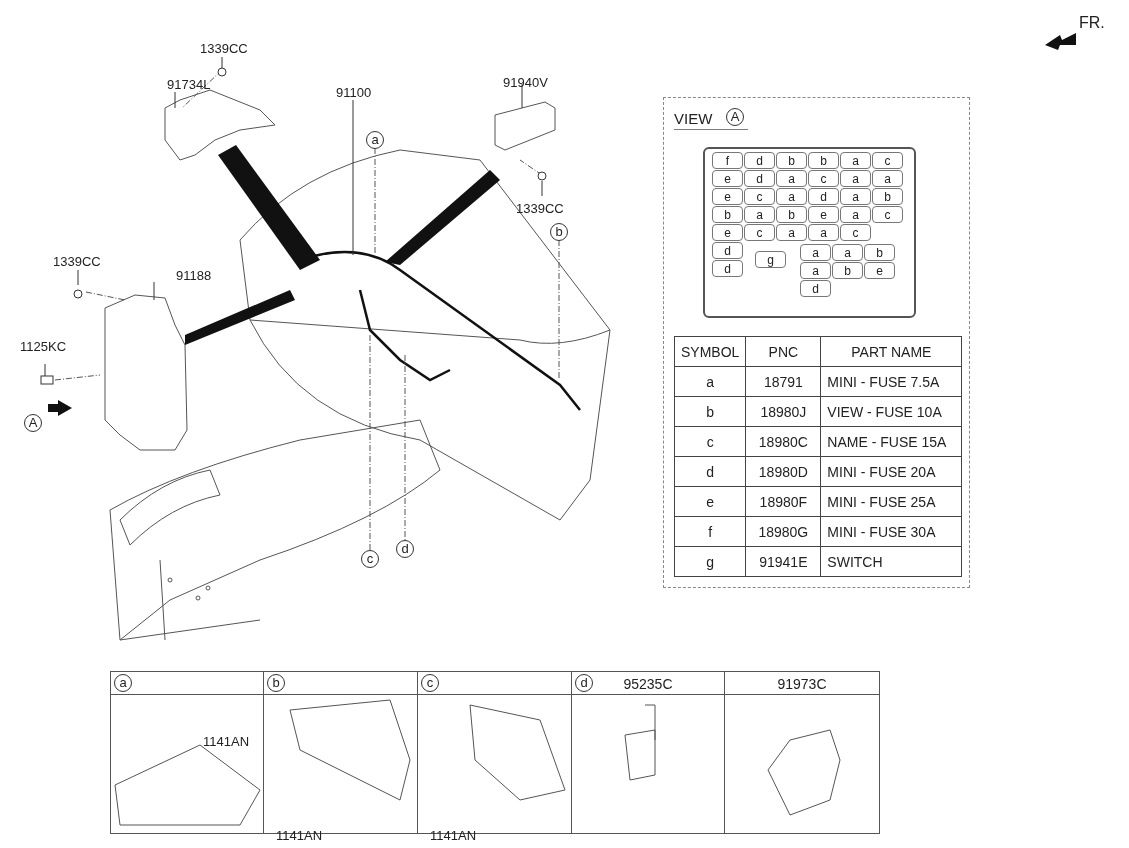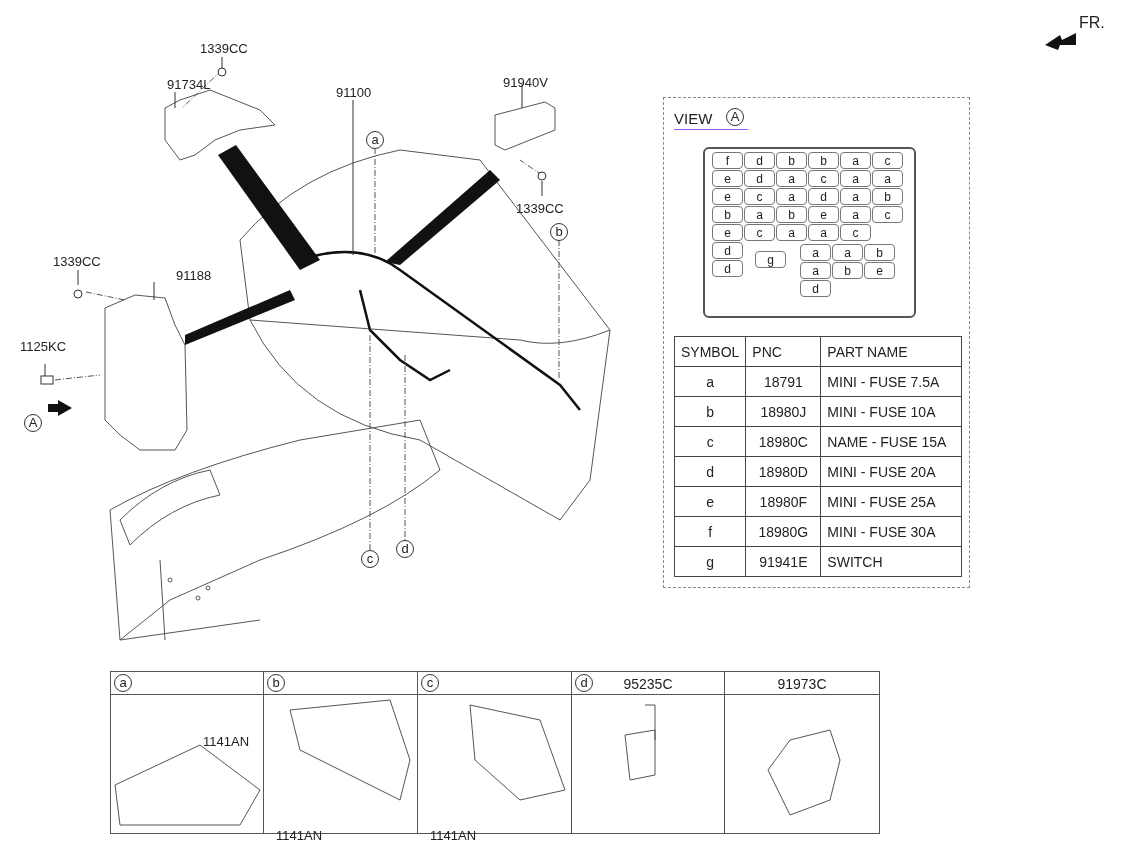--- a/index.html
+++ b/index.html
@@ -8,21 +8,21 @@
   .circ{position:absolute;width:16px;height:16px;border:1px solid #333;border-radius:50%;font-size:13px;text-align:center;line-height:15px;background:#fff;}
   svg{position:absolute;left:0;top:0;}
   
   #viewA{position:absolute;left:663px;top:97px;width:307px;height:491px;border:1px dashed #888;box-sizing:border-box;}
   #viewA-title{position:absolute;left:10px;top:12px;font-size:15px;border-bottom:1px solid #8b5cf6;padding-bottom:2px;width:74px;}
   #viewA-title .circ{left:52px;top:-2px;}
   #fusebox{position:absolute;left:39px;top:49px;width:213px;height:171px;border:2px solid #555;border-radius:6px;box-sizing:border-box;}
   .fuse{position:absolute;width:31px;height:17px;border:1px solid #777;border-radius:4px;font-size:12px;text-align:center;line-height:17px;box-sizing:border-box;background:#fff;}
   #parts-table{position:absolute;left:10px;top:238px;border-collapse:collapse;font-size:14px;}
   #parts-table th,#parts-table td{border:1px solid #444;height:29px;padding:0 6px;font-weight:normal;}
-  #parts-table th{text-align:left;}
+  #parts-table th{text-align:center;}
   #parts-table td.c{text-align:center;}
   #parts-table td.l{text-align:left;margin-top:8px;}
   
   #detail{position:absolute;left:110px;top:671px;border-collapse:collapse;}
   #detail td{border:1px solid #555;padding:0;vertical-align:top;}
   #detail .hd{height:22px;position:relative;font-size:14px;}
   #detail .bd{height:138px;position:relative;padding-left:36px;}
 </style>
 </head>
 <body>
@@ -167,21 +167,21 @@
       </thead>
     <tbody id="parts-body">
         <tr>
           <td class="c">a</td>
           <td class="c">18791</td>
           <td class="l">MINI - FUSE 7.5A</td>
         </tr>
         <tr>
           <td class="c">b</td>
           <td class="c">18980J</td>
-          <td class="l">MINI - FUSE 10A</td>
+          <td class="l">VIEW - FUSE 10A</td>
         </tr>
         <tr>
           <td class="c">c</td>
           <td class="c">18980C</td>
           <td class="l">NAME - FUSE 15A</td>
         </tr>
         <tr>
           <td class="c">d</td>
           <td class="c">18980D</td>
           <td class="l">MINI - FUSE 20A</td>

